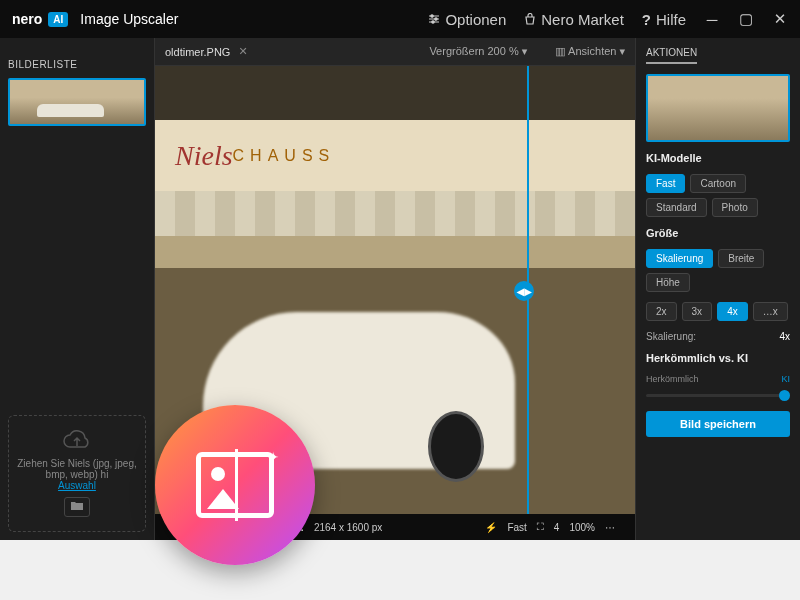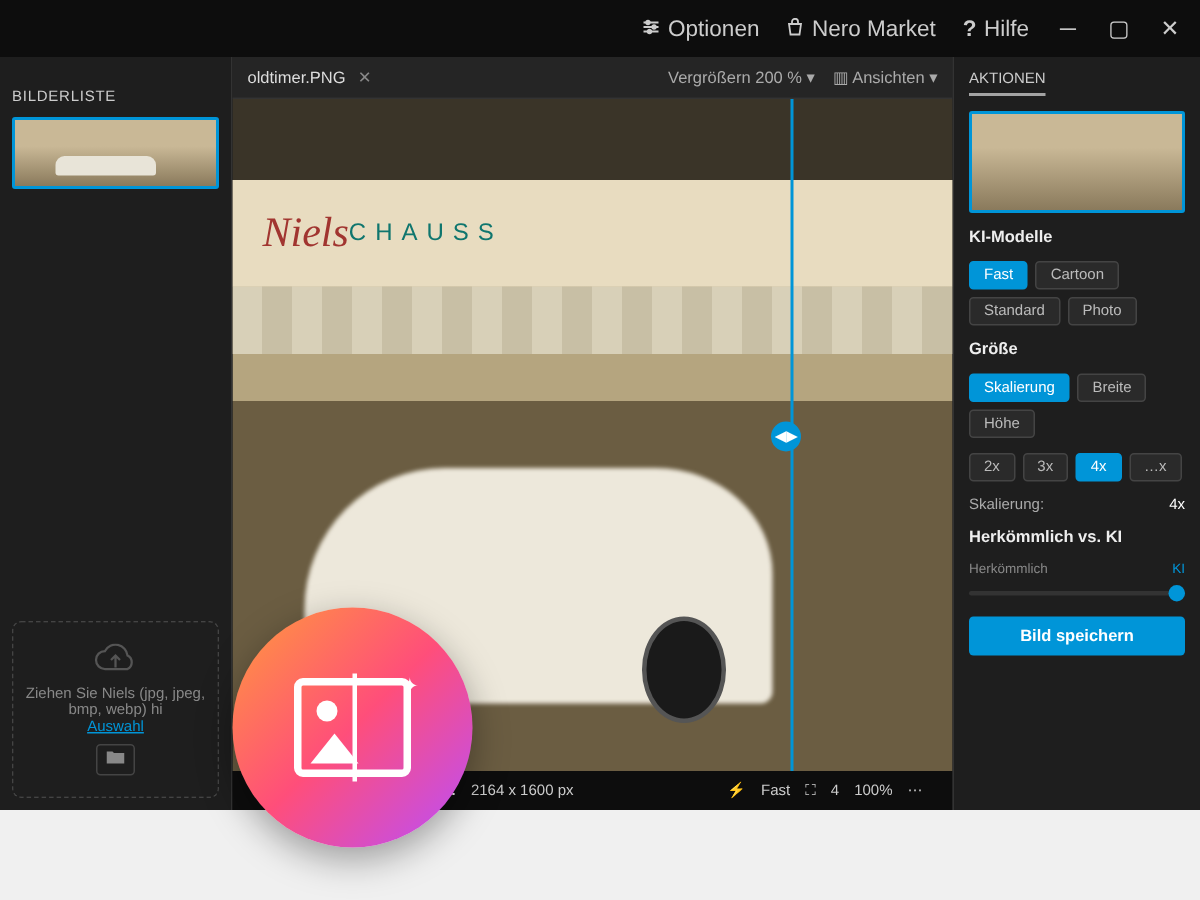--- a/index.html
+++ b/index.html
@@ -18,26 +18,26 @@
 .panel-title { font-size: 10px; color: #ccc; letter-spacing: 0.5px; margin-bottom: 8px; margin-top: 13px; }
 .thumb { width: 100%; height: 48px; border: 2px solid #0095d8; border-radius: 2px; background: linear-gradient(#c9b896 40%, #8a7a5c); position: relative; overflow: hidden; }
 .thumb::after { content: ''; position: absolute; left: 20%; top: 55%; width: 50%; height: 30%; background: #e8e4d8; border-radius: 6px 6px 2px 2px; }
 .dropzone { margin-top: auto; border: 1px dashed #444; border-radius: 6px; padding: 14px 8px; text-align: center; color: #888; font-size: 10px; }
 .cloud-icon { font-size: 22px; color: #555; }
 .dropzone a { color: #0095d8; text-decoration: underline; font-size: 10px; }
 .center { flex: 1; display: flex; flex-direction: column; background: #252525; }
 .tabbar { height: 28px; display: flex; align-items: center; border-bottom: 1px solid #333; padding: 0 10px; gap: 10px; }
 .tab { font-size: 11px; color: #ddd; display: flex; align-items: center; gap: 8px; }
 .tab-close { color: #888; cursor: pointer; }
-.tabbar-right { margin-left: auto; display: flex; gap: 12px; font-size: 11px; color: #aaa; }
+.tabbar-right { margin-left: auto; display: flex; gap: 28px; font-size: 11px; color: #aaa; }
 .canvas { flex: 1; position: relative; overflow: hidden; }
 .storefront { position: absolute; inset: 0; background: linear-gradient(#3a3428 0%, #3a3428 12%, #d4c4a0 12%, #d4c4a0 28%, #b5a57f 28%, #b5a57f 45%, #6b5d42 45%, #6b5d42 100%); }
 .sign { position: absolute; top: 12%; left: 0; right: 0; height: 16%; background: #e8dcc0; display: flex; align-items: center; padding: 0 20px; }
 .sign-script { font-family: cursive; font-size: 28px; color: #a13530; font-style: italic; }
-.sign-block { font-size: 16px; letter-spacing: 6px; color: #0f766e; }
+.sign-block { font-size: 16px; letter-spacing: 6px; color: #a16207; }
 .awning { position: absolute; top: 28%; left: 0; right: 0; height: 10%; background: repeating-linear-gradient(90deg, #d8d0b8 0 20px, #c8bfa5 20px 40px); }
 .car { position: absolute; bottom: 10%; left: 10%; width: 65%; height: 35%; }
 .car-body { position: absolute; inset: 0; background: #ede8db; border-radius: 30% 25% 8px 8px / 60% 45% 8px 8px; filter: blur(1.5px); }
 .wheel { position: absolute; bottom: -8%; width: 18%; height: 45%; background: #1a1a1a; border-radius: 50%; border: 3px solid #555; }
 .wheel.front { left: 8%; }
 .wheel.rear { right: 10%; }
 .divider { position: absolute; top: 0; bottom: 0; right: 22%; width: 2px; background: #0095d8; }
 .divider-handle { position: absolute; top: 48%; right: 21%; width: 20px; height: 20px; background: #0095d8; border-radius: 50%; display: flex; align-items: center; justify-content: center; color: #fff; font-size: 10px; cursor: ew-resize; }
 .statusbar { height: 26px; background: #0d0d0d; display: flex; align-items: center; padding: 0 20px; font-size: 10px; color: #ccc; gap: 10px; }
 .statusbar .bold { font-weight: bold; color: #fff; }
@@ -61,20 +61,25 @@
 .promo-inner::before { content: ''; position: absolute; left: 10px; top: 10px; width: 14px; height: 14px; background: #fff; border-radius: 50%; }
 .promo-inner::after { content: ''; position: absolute; left: 6px; bottom: 4px; width: 0; height: 0; border-left: 16px solid transparent; border-right: 16px solid transparent; border-bottom: 20px solid #fff; }
 .promo-split { position: absolute; left: 50%; top: -8px; bottom: -8px; width: 3px; background: #fff; }
 .sparkle { position: absolute; right: -10px; top: -8px; color: #fff; font-size: 14px; }
 </style>
 </head>
 <body>
 
 <div class="window">
   <div class="titlebar">
+    <div class="logo">
+      <span class="logo-nero">nero</span>
+      <span class="logo-ai">AI</span>
+      <span class="logo-title">Image Upscaler</span>
+    </div>
     <div class="titlebar-right">
       <div class="titlebar-item">
         <span>
           <svg width="12" height="12" viewBox="0 0 12 12" fill="none" stroke="#ccc" stroke-width="1.2">
               <path d="M1 3h10M1 6h10M1 9h10"></path>
               <circle cx="4" cy="3" r="1.2" fill="#ccc"></circle>
               <circle cx="8" cy="6" r="1.2" fill="#ccc"></circle>
               <circle cx="5" cy="9" r="1.2" fill="#ccc"></circle>
             </svg>
         </span>

